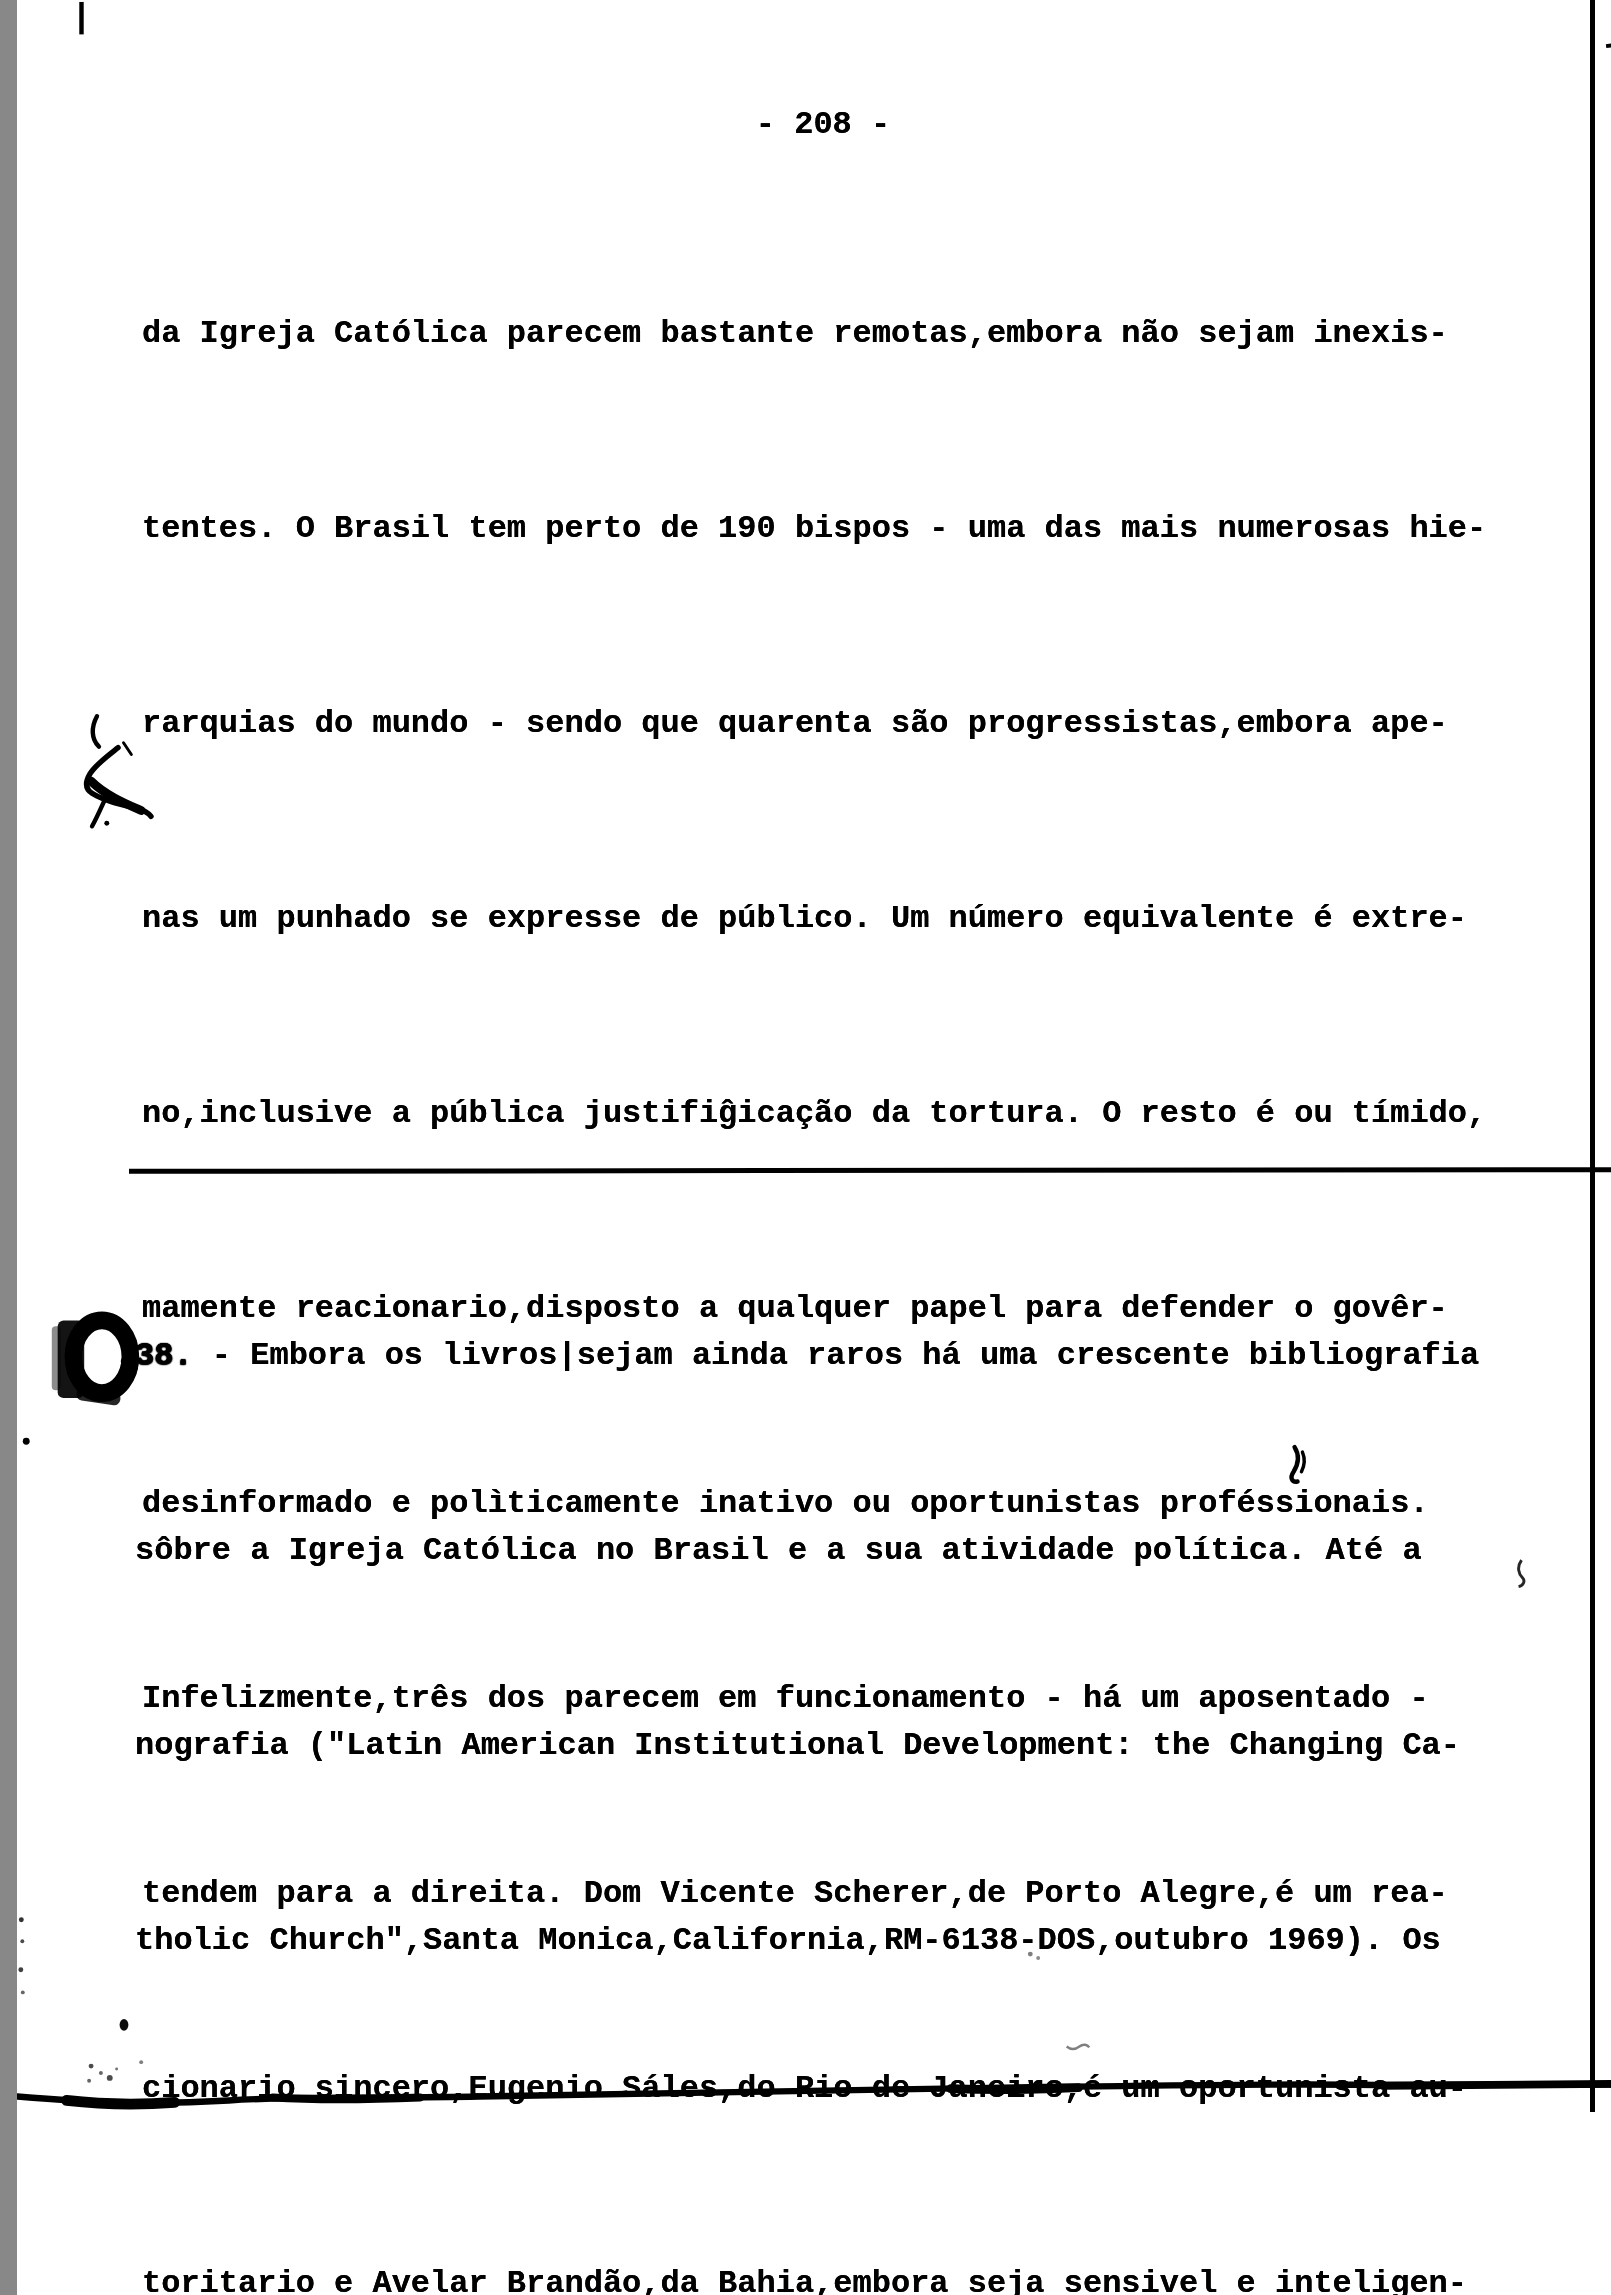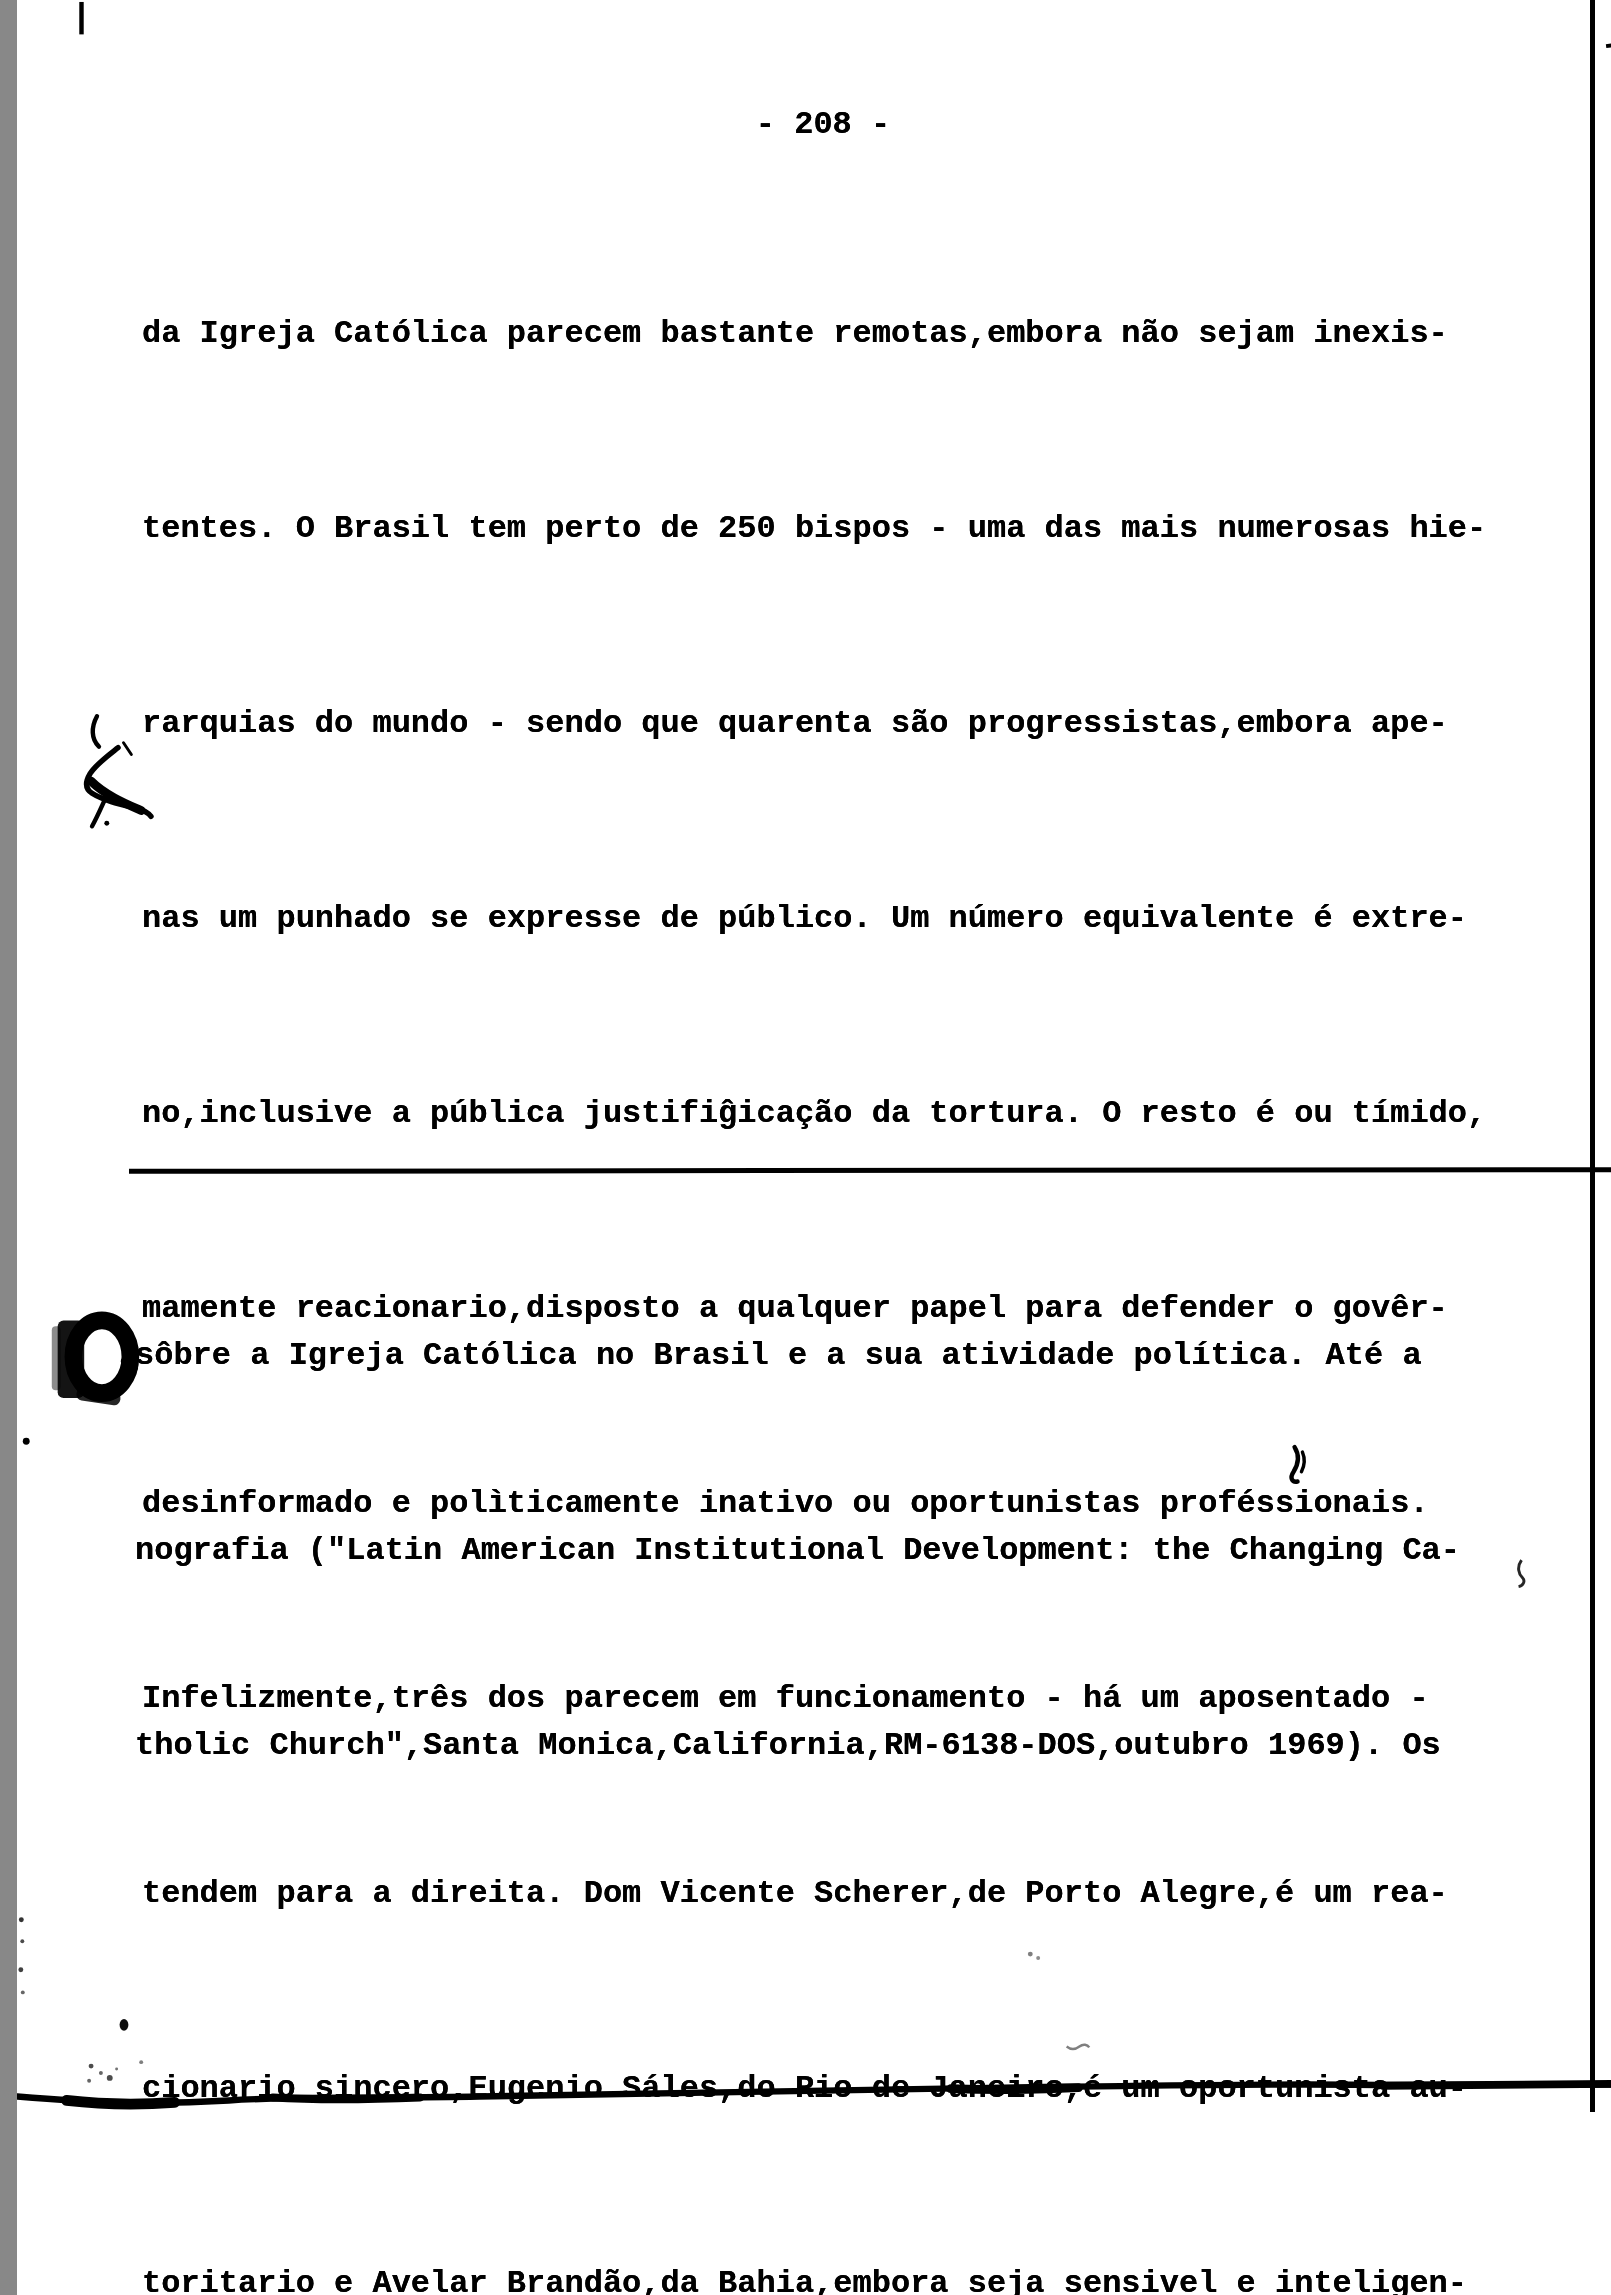--- a/index.html
+++ b/index.html
@@ -41,39 +41,40 @@
 </style>
 </head>
 <body>
 
 <div class="page">
 
   <div class="pageno txt">- 208 -</div>
 
   <div class="body-block txt">
     <div class="line">da Igreja Católica parecem bastante remotas,embora não sejam inexis-</div>
-    <div class="line">tentes. O Brasil tem perto de 250 bispos - uma das mais numerosas hie-</div>
+    <div class="line">tentes. O Brasil tem perto de 190 bispos - uma das mais numerosas hie-</div>
     <div class="line">rarquias do mundo - sendo que quarenta são progressistas,embora ape-</div>
     <div class="line">nas um punhado se expresse de público. Um número equivalente é extre-</div>
     <div class="line">no,inclusive a pública justifiĝicação da tortura. O resto é ou tímido,</div>
     <div class="line">mamente reacionario,disposto a qualquer papel para defender o govêr-</div>
     <div class="line">desinformado e polìticamente inativo ou oportunistas proféssionais.</div>
     <div class="line">Infelizmente,três dos parecem em funcionamento - há um aposentado -</div>
     <div class="line">tendem para a direita. Dom Vicente Scherer,de Porto Alegre,é um rea-</div>
     <div class="line">cionario sincero,Eugenio Sáles,do Rio de Janeiro,é um oportunista au-</div>
     <div class="line">toritario e Avelar Brandão,da Bahia,embora seja sensivel e inteligen-</div>
     
     
     
     
   </div>
 
   <div class="separator"></div>
 
   <div class="foot-block txt">
+    <div class="line"><span class="blot">38.</span><span> - Embora os livros|sejam ainda raros há uma crescente bibliografia</span></div>
     <div class="line">sôbre a Igreja Católica no Brasil e a sua atividade política. Até a</div>
     <div class="line">nografia ("Latin American Institutional Development: the Changing Ca-</div>
     <div class="line">tholic Church",Santa Monica,California,RM-6138-DOS,outubro 1969). Os</div>
     
     
     
     
     
     
     

